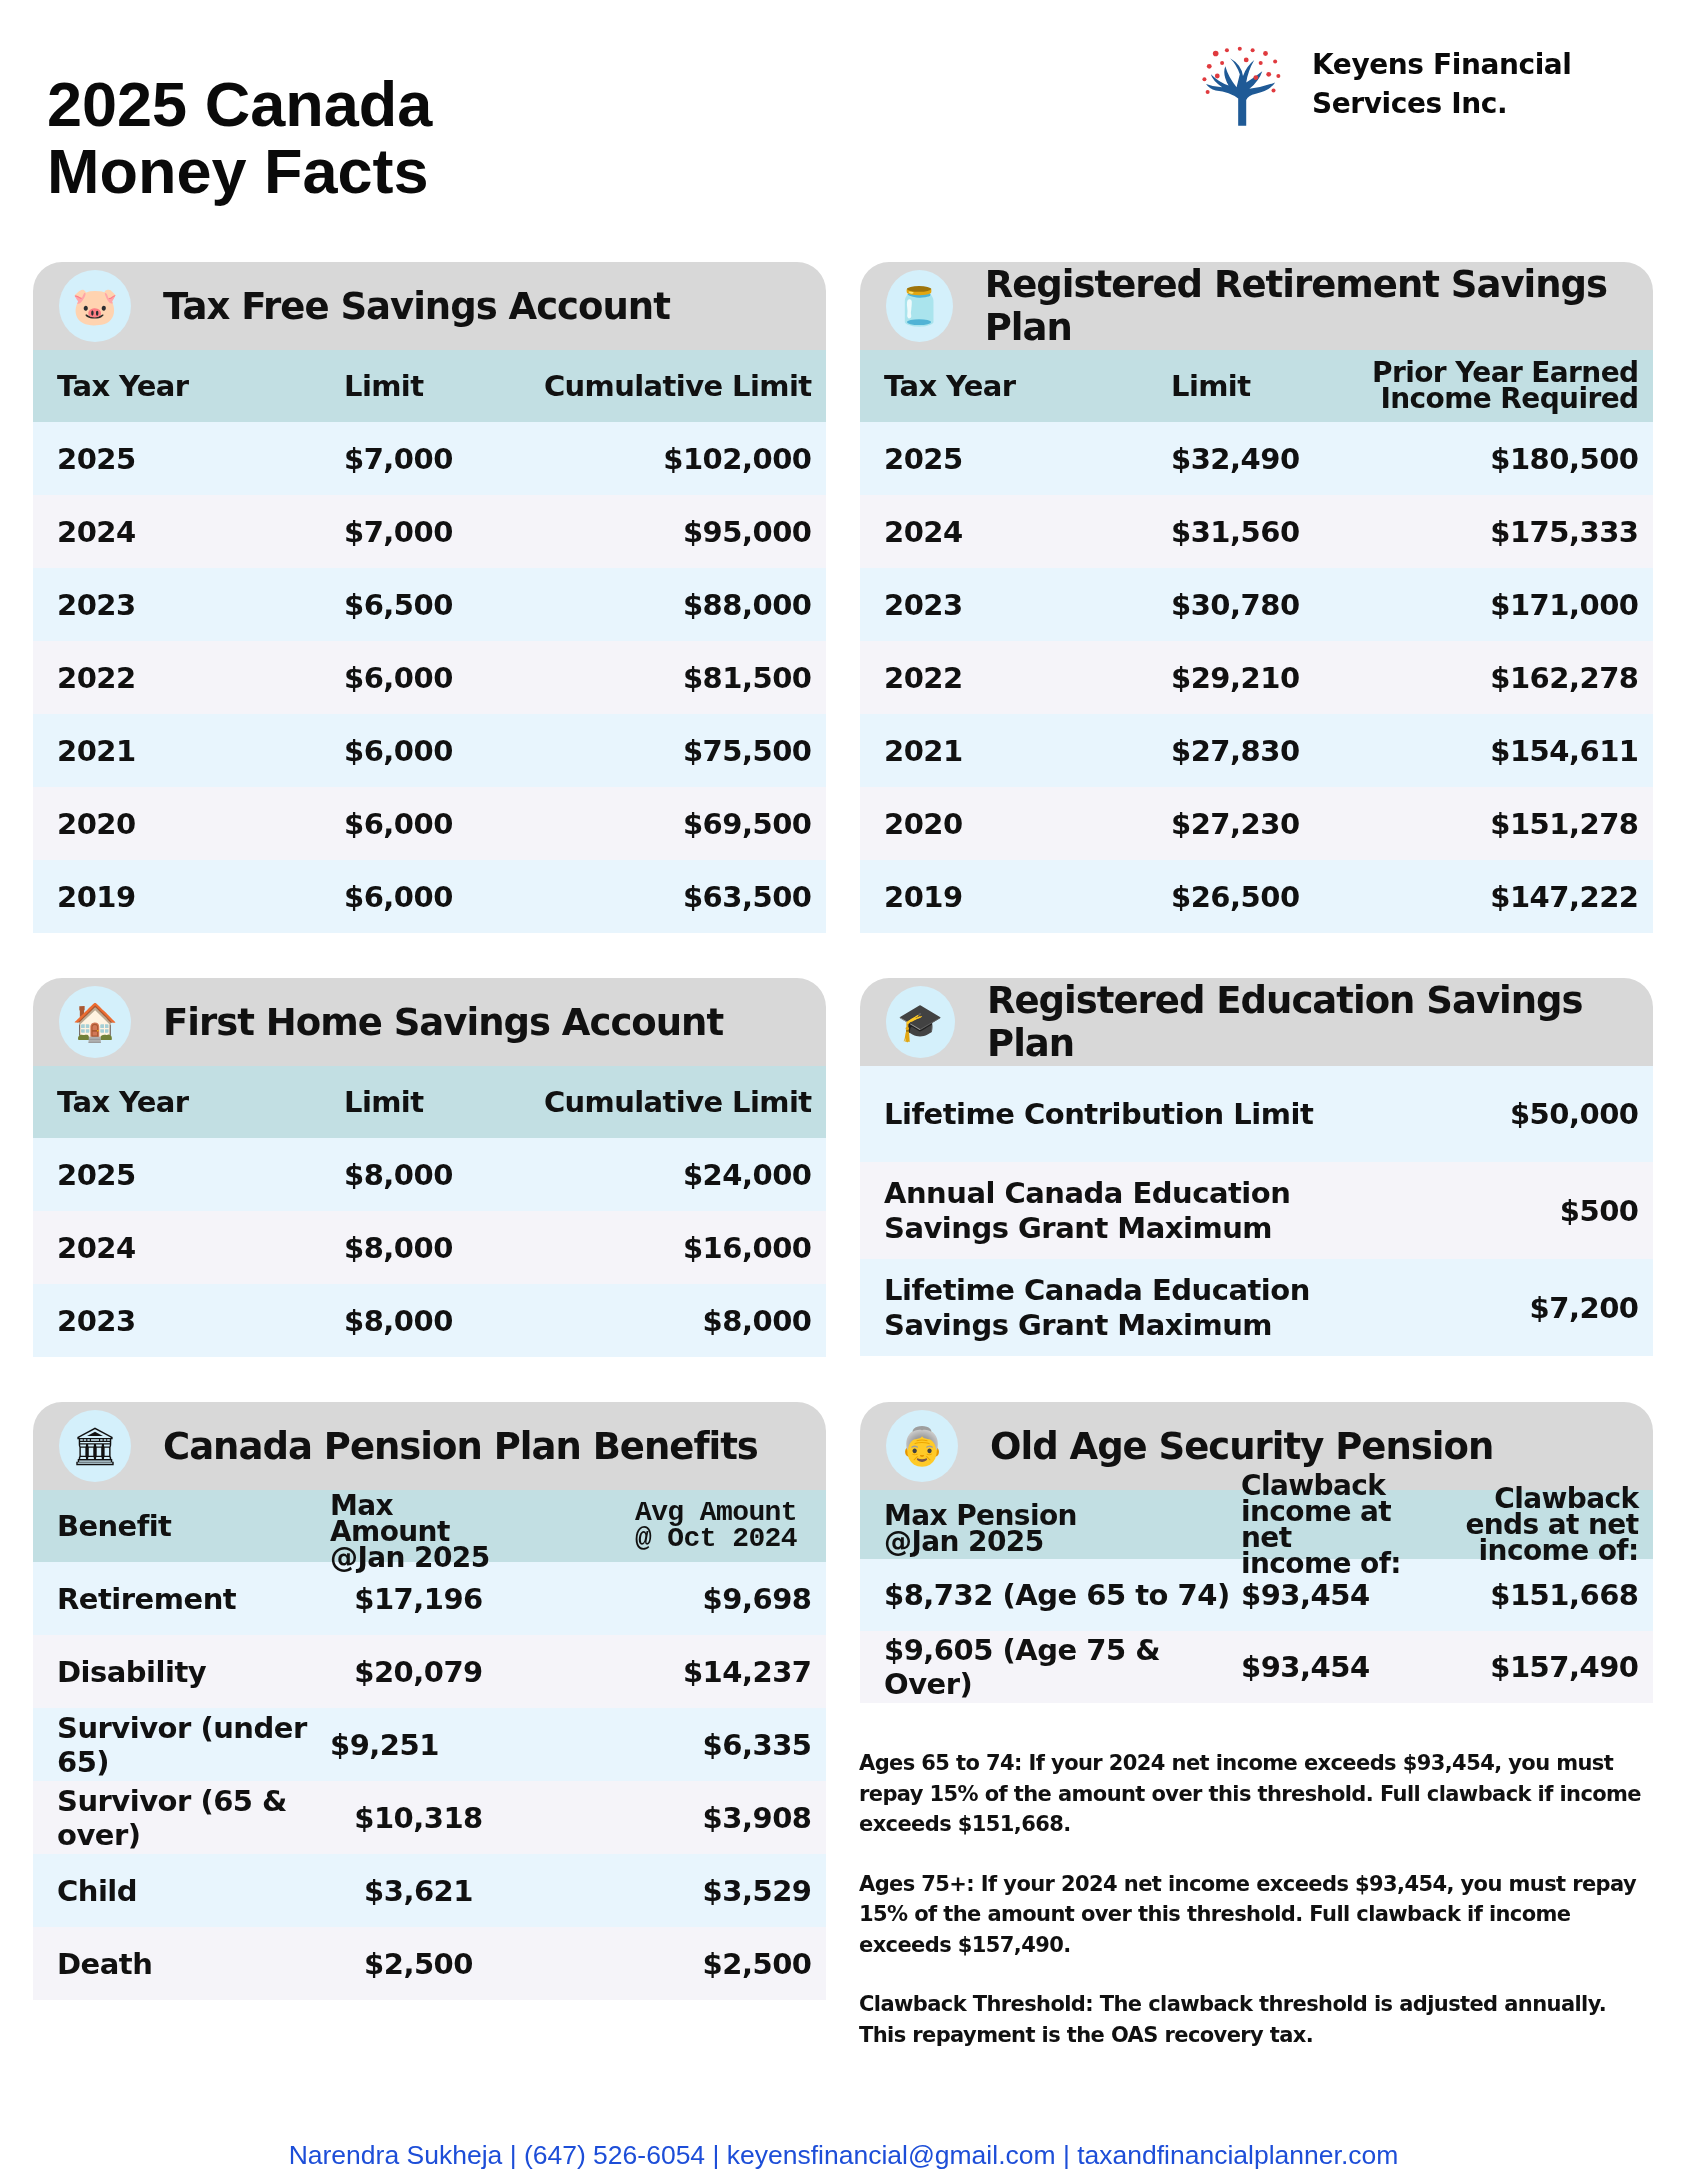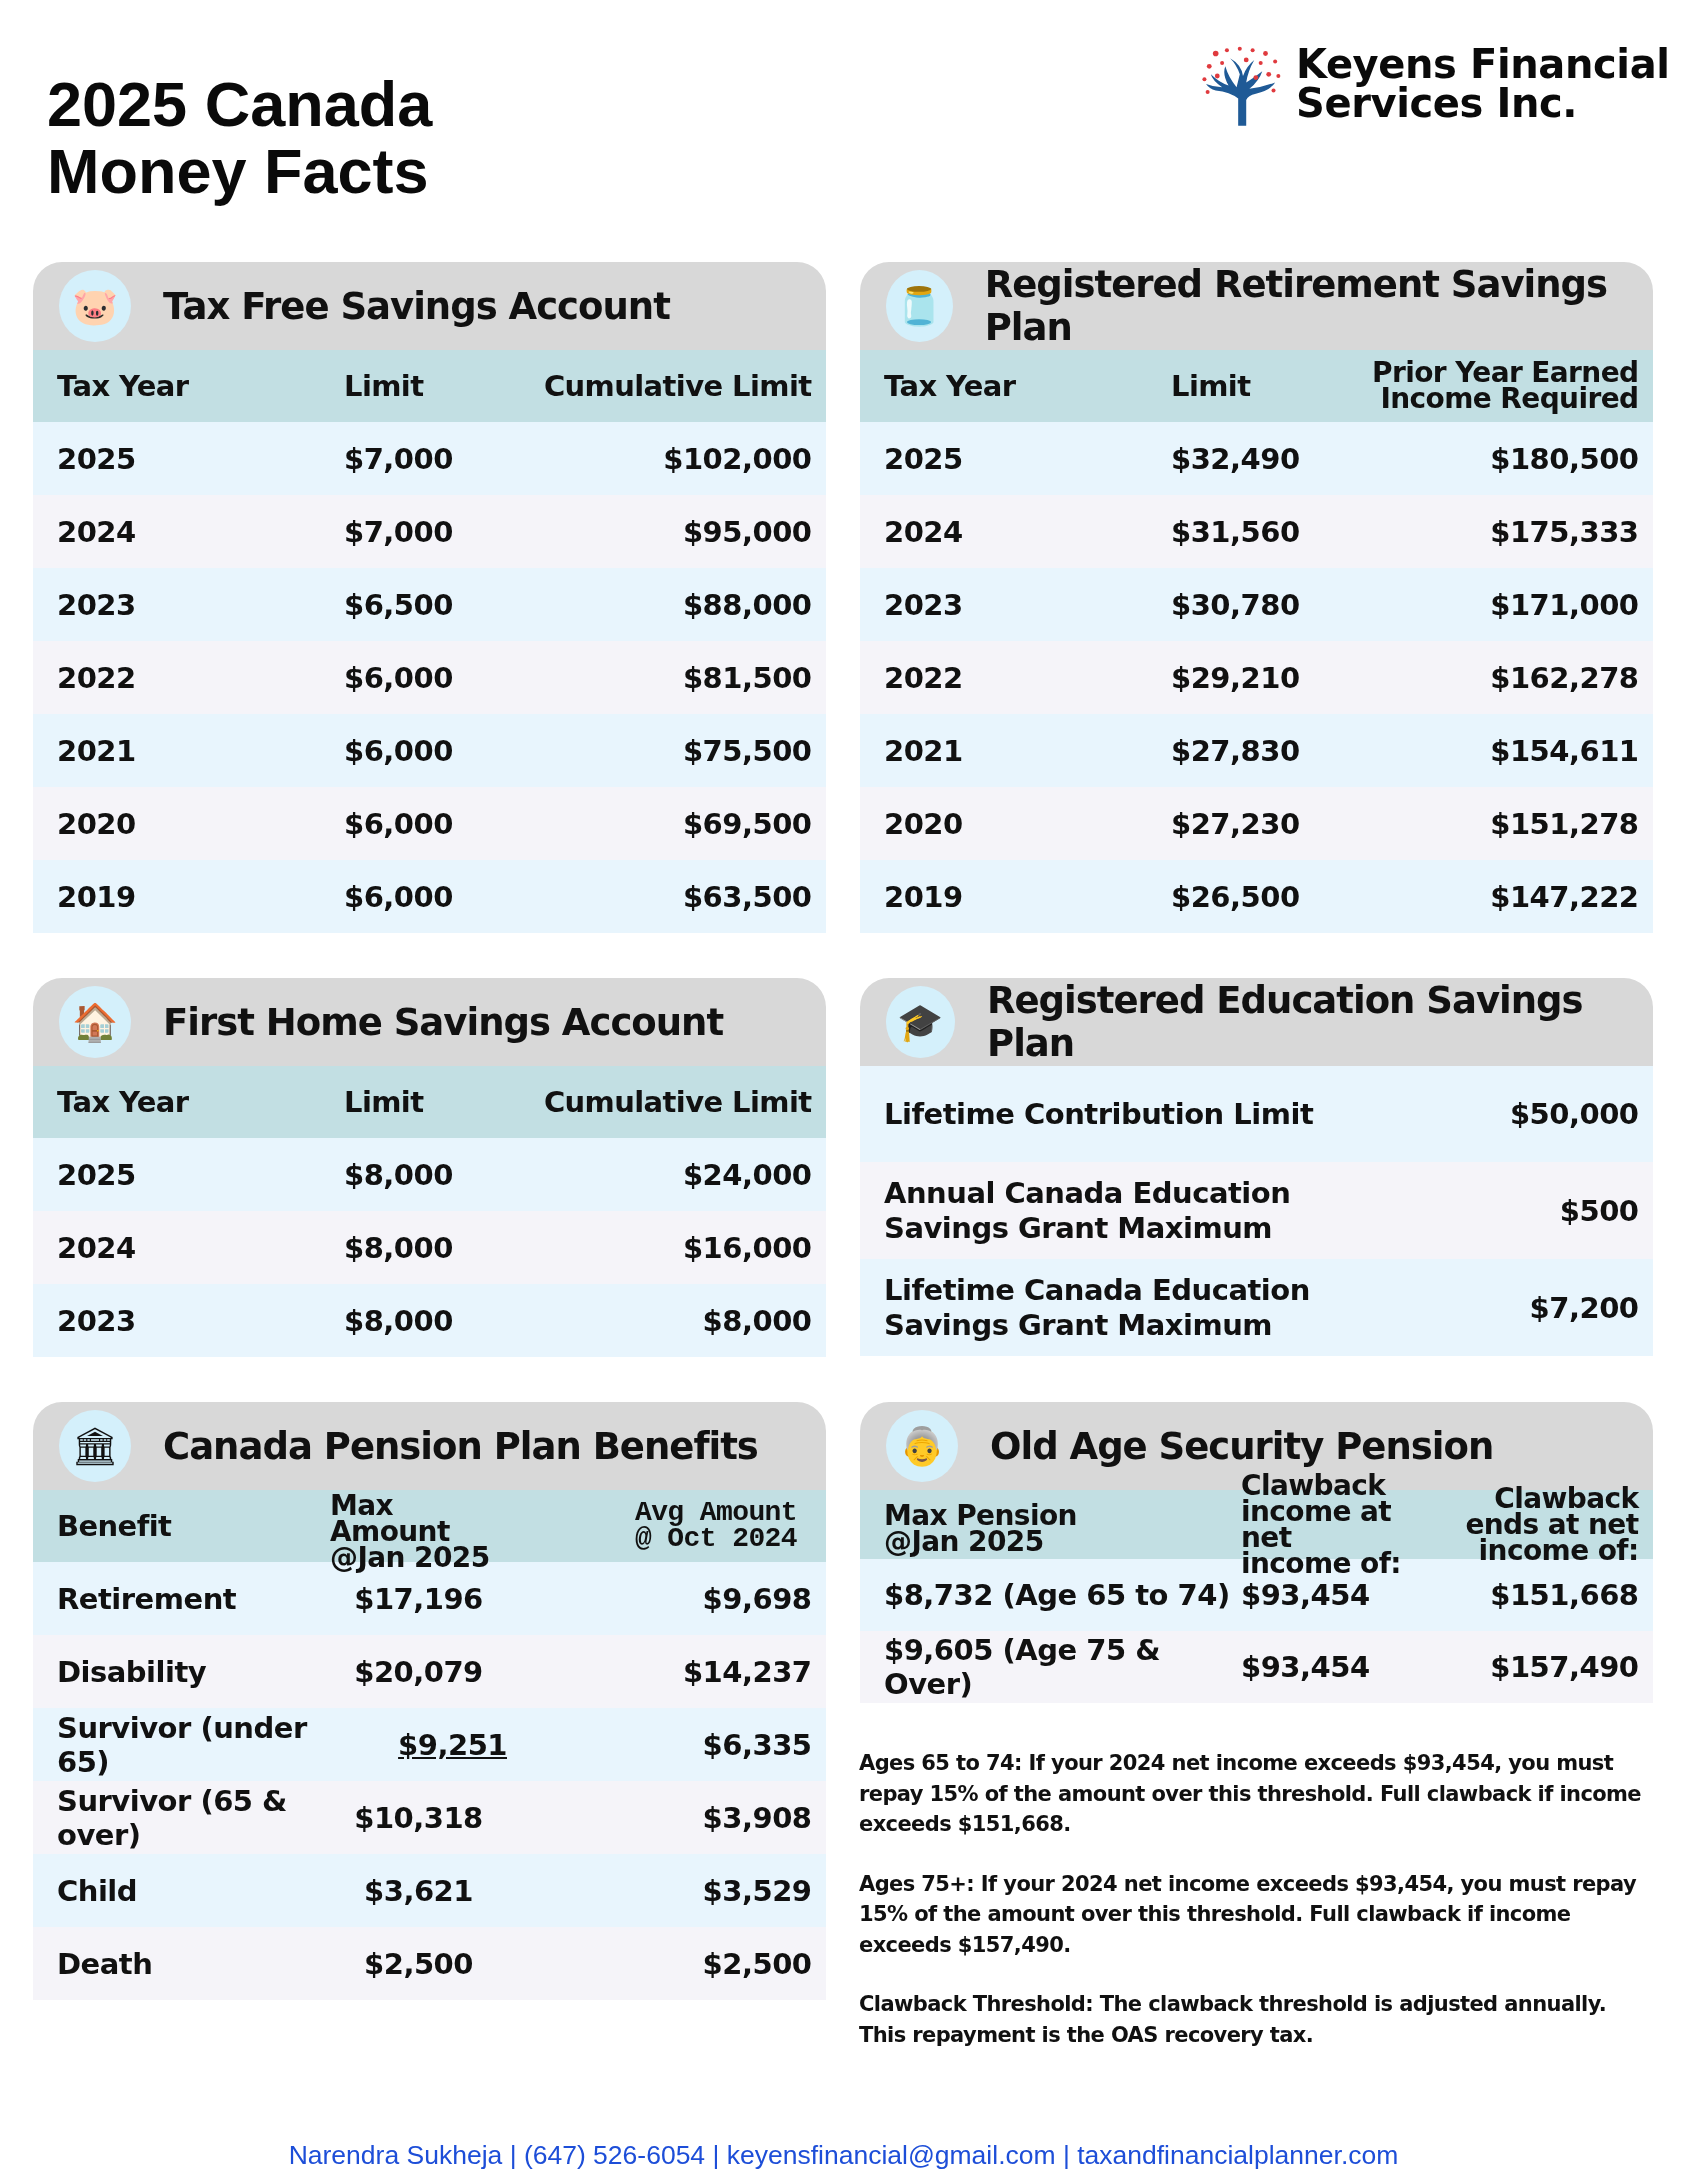--- a/index.html
+++ b/index.html
@@ -1,20 +1,20 @@
 <!DOCTYPE html>
 <html style="font-size:13px"><head>
 <meta charset="utf-8">
 <style>
   * { box-sizing: border-box; margin: 0; padding: 0; }
   body { width: 1687px; height: 2183px; background: #ffffff; font-family: "DejaVu Sans", sans-serif; color: #111; position: relative; overflow: hidden; }
   .title { position: absolute; left: 47px; top: 71px; font-family: "Liberation Sans", sans-serif; font-weight: bold; font-size: 63px; line-height: 67px; color: #0a0a0a; }
   .logo { position: absolute; left: 1198px; top: 42px; display: flex; align-items: center; }
   .logo-mark { width: 90px; height: 84px; }
-  .logo-text { margin-left: 8px; font-family: "DejaVu Sans", sans-serif; font-weight: bold; font-size: 40px; line-height: 39px; color: #0a0a0a; letter-spacing: -0.4px; }
+  .logo-text { margin-left: 24px; font-family: "DejaVu Sans", sans-serif; font-weight: bold; font-size: 28px; line-height: 39px; color: #0a0a0a; letter-spacing: -0.4px; }
   .panel { position: absolute; width: 793px; }
   .panel-head { height: 88px; background: #d8d8d8; border-radius: 29px 29px 0 0; display: flex; align-items: center; padding-left: 26px; }
   .icon-circle { width: 72px; height: 72px; border-radius: 50%; background: #d4f0fb; display: flex; align-items: center; justify-content: center; font-size: 37px; }
   .panel-title { margin-left: 32px; font-family: "DejaVu Sans", sans-serif; font-weight: bold; font-size: 37px; letter-spacing: -1px; color: #111; }
   .thead { background: #c2dfe3; display: flex; align-items: center; padding: 0 14.5px 0 24px; font-weight: bold; font-size: 29px; letter-spacing: -0.6px; }
   .row { display: flex; align-items: center; padding: 0 14.5px 0 24px; font-weight: bold; font-size: 29px; letter-spacing: -0.5px; }
   .row:nth-child(odd) { background: #e8f5fd; }
   .row:nth-child(even) { background: #f5f4f9; }
   .c1 { flex: 0 0 287px; }
   .c2 { flex: 1; }
@@ -244,21 +244,21 @@
         <div style="flex: 0 0 177px; text-align: center;">$17,196</div>
         <div style="flex: 1 1 0%; text-align: right;">$9,698</div>
       </div>
       <div class="row" style="height: 73px;">
         <div style="flex: 0 0 273px;">Disability</div>
         <div style="flex: 0 0 177px; text-align: center;">$20,079</div>
         <div style="flex: 1 1 0%; text-align: right;">$14,237</div>
       </div>
       <div class="row" style="height: 73px;">
         <div style="flex: 0 0 273px;">Survivor (under 65)</div>
-        <div style="flex: 0 0 177px; text-align: right; text-decoration: underline;">$9,251</div>
+        <div style="flex: 0 0 177px; text-align: left;">$9,251</div>
         <div style="flex: 1 1 0%; text-align: right;">$6,335</div>
       </div>
       <div class="row" style="height: 73px;">
         <div style="flex: 0 0 273px;">Survivor (65 &amp; over)</div>
         <div style="flex: 0 0 177px; text-align: center;">$10,318</div>
         <div style="flex: 1 1 0%; text-align: right;">$3,908</div>
       </div>
       <div class="row" style="height: 73px;">
         <div style="flex: 0 0 273px;">Child</div>
         <div style="flex: 0 0 177px; text-align: center;">$3,621</div>

